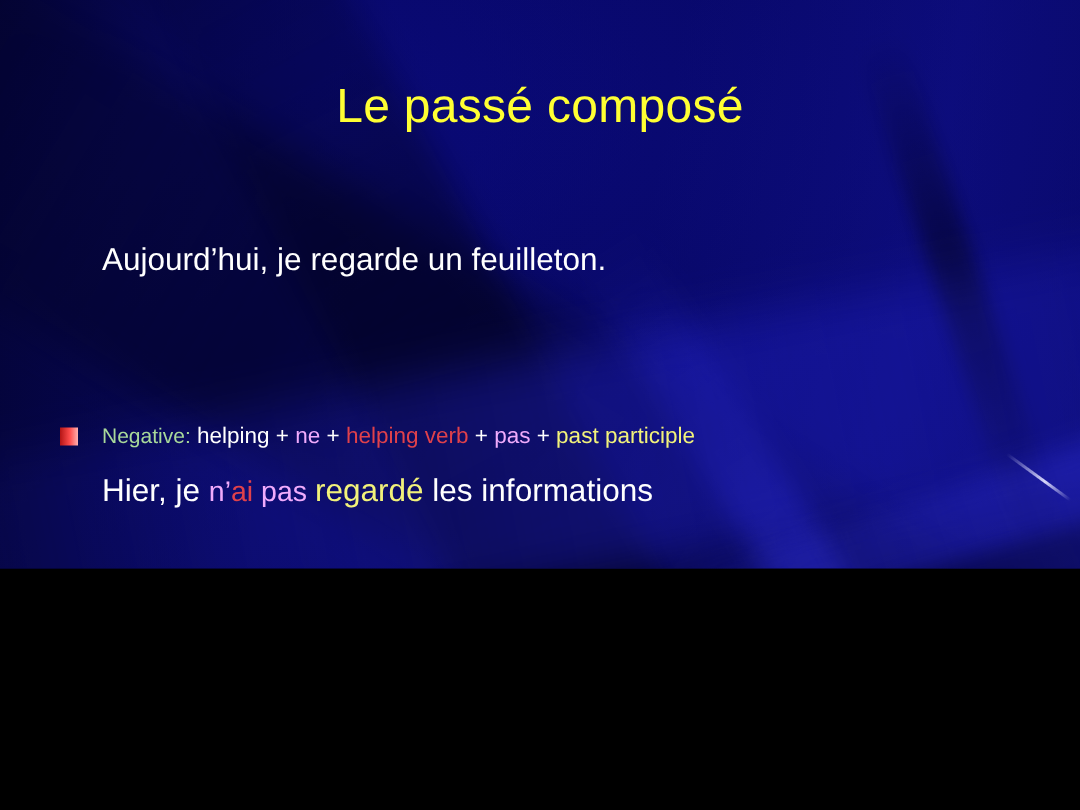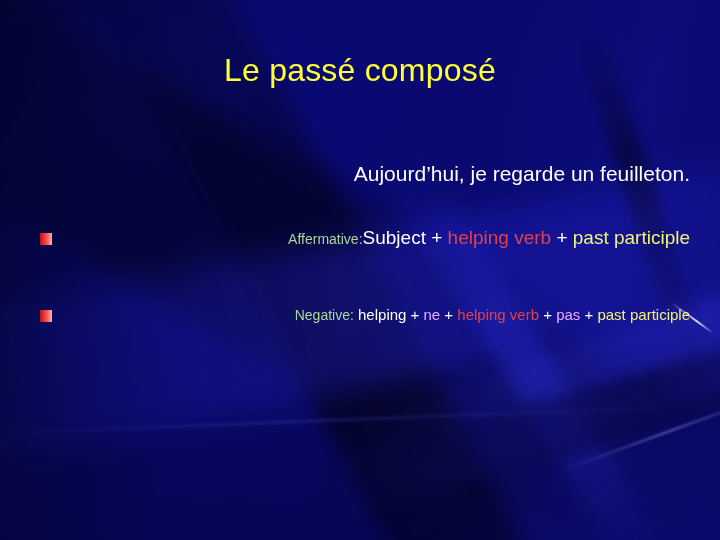--- a/index.html
+++ b/index.html
@@ -9,21 +9,21 @@
     background: #000;
   }
   body {
     font-family: "Liberation Sans", sans-serif;
     -webkit-font-smoothing: antialiased;
   }
 
   #slide {
     position: relative;
     width: 720px;
-    height: 540px;
+    height: 379px;
     overflow: hidden;
     background: #0a0a8c;
   }
 
   
   .bg-base {
     position: absolute;
     inset: 0;
     background:
       radial-gradient(ellipse 120% 90% at 12% 18%, #0b0b86 0%, #07075f 55%, #040449 100%),
@@ -146,21 +146,20 @@
   .body-block {
     position: absolute;
     left: 38px;
     top: 160px;
     right: 30px;
   }
 
   .line {
     position: relative;
     white-space: nowrap;
-    text-align: right;
   }
 
   .intro-line {
     margin-left: 30px;
     color: #ffffff;
     font-size: 21px;
     line-height: 28px;
   }
 
   .bullet-row {
@@ -216,33 +215,32 @@
   <div class="content">
 
     <div class="slide-title">Le passé composé</div>
 
     <div class="body-block">
 
       <div class="line intro-line">Aujourd’hui, je regarde un feuilleton.</div>
 
       <div style="height:38px"></div>
 
-      <div class="line bullet-row">
-        <span class="bullet-marker"></span>
-        <span class="sz-label t-green">Affermative:</span><span class="sz-md t-white">Subject  + </span><span class="sz-md t-red">helping verb</span><span class="sz-md t-white"> + </span><span class="sz-md t-yellow">past participle</span>
-      </div>
 
       <div style="height:8px"></div>
 
 
       <div style="height:44px"></div>
 
       <div class="line bullet-row">
         <span class="bullet-marker"></span>
         <span class="sz-label t-green">Negative:</span><span class="sz-sm t-white">  helping + </span><span class="sz-sm t-green2"> ne</span><span class="sz-sm t-white"> + </span><span class="sz-sm t-red">helping verb</span><span class="sz-sm t-white"> + </span><span class="sz-sm t-green2">pas</span><span class="sz-sm t-white"> + </span><span class="sz-sm t-yellow">past participle</span>
       </div>
 
       <div style="height:10px"></div>
 
+      <div class="line sub-line">
+        <span class="sz-lg t-white">Hier, je </span><span class="sz-md t-green2">n’</span><span class="sz-md t-red">ai</span><span class="sz-md t-green2"> pas </span><span class="sz-lg t-yellow">regardé</span><span class="sz-lg t-white"> les informations</span>
+      </div>
 
     </div>
   </div>
 </div>
 
 </body></html>

